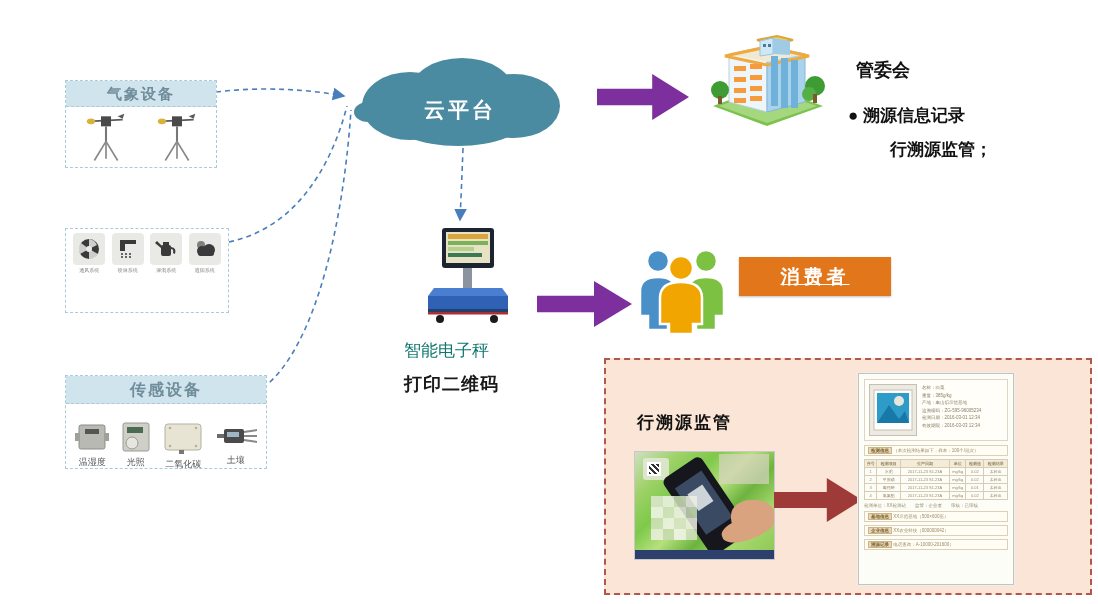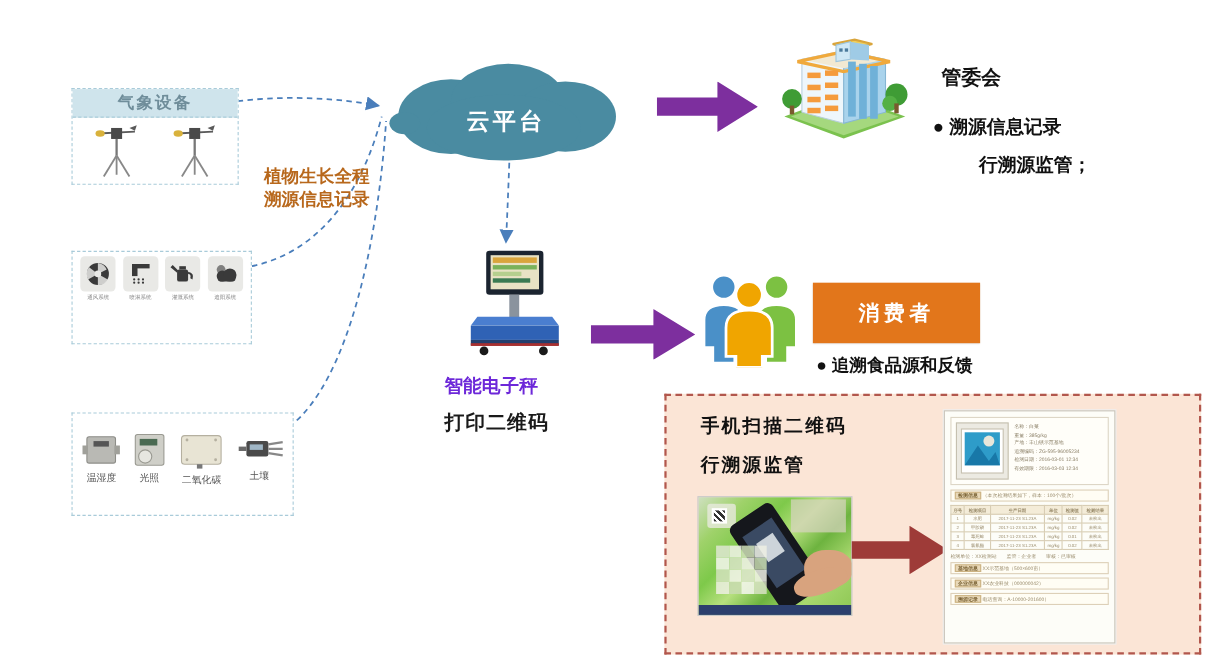--- a/index.html
+++ b/index.html
@@ -14,21 +14,21 @@
   .tile{display:flex;flex-direction:column;align-items:center;}
   .tile-sq{width:32px;height:32px;background:#e9e9e6;border-radius:4px;display:flex;align-items:center;justify-content:center;}
   .tile-lab{font-size:5px;color:#888;margin-top:2px;white-space:nowrap;}
   .sens-lab{font-size:9px;color:#555;margin-top:3px;white-space:nowrap;}
 
   
   .cloud-label{color:#fff;font-size:21px;font-weight:bold;letter-spacing:3px;margin-top:12px;}
 
   
   .trace-note{color:#b8681c;font-weight:bold;font-size:16px;line-height:21px;}
-  .scale-name{color:#6d28d9;font-weight:bold;font-size:17px;}
+  .scale-name{color:#0f766e;font-weight:normal;font-size:17px;}
   .scale-action{color:#1a1a1a;font-weight:bold;font-size:18px;letter-spacing:1px;}
   .committee-title{color:#111;font-weight:bold;font-size:18px;}
   .bullet-line{color:#111;font-weight:bold;font-size:17px;}
   .consumer-box{background:#e2761b;color:#fff;font-weight:bold;font-size:19px;
                 display:flex;align-items:center;justify-content:center;letter-spacing:4px;
                 box-shadow:0 1px 2px rgba(0,0,0,.25);}
   
   .block-arrow{clip-path:polygon(0 32%,60% 32%,60% 0,100% 50%,60% 100%,60% 68%,0 68%);}
 
   
@@ -152,20 +152,21 @@
               <circle cx="16" cy="13" r="6" fill="#3a3a3a"></circle>
           <rect x="5" y="14" width="16" height="5" rx="2.5" fill="#3a3a3a"></rect>
             </svg>
           </div>
         <div class="tile-lab">遮阳系统</div>
       </div>
     </div>
   </div>
 
   <div class="abs dev-box" style="left:65px;top:375px;width:200px;height:92px;">
+    <div class="dev-head" style="height:27px;line-height:27px;font-size:16px;">传感设备</div>
     <div class="dev-body" style="padding-top:17px;">
       <div class="tile">
         <svg width="36" height="32" viewBox="0 0 36 32">
           <rect x="5" y="4" width="26" height="24" rx="2" fill="#b9b9b4" stroke="#8d8d88"></rect>
           <rect x="1" y="12" width="5" height="8" fill="#a0a09a"></rect>
             <rect x="30" y="12" width="5" height="8" fill="#a0a09a"></rect>
           <rect x="11" y="8" width="14" height="5" fill="#555"></rect>
           </svg>
         <div class="sens-lab">温湿度</div>
       </div>
@@ -195,24 +196,20 @@
           <rect x="3" y="13" width="7" height="4" fill="#6a6a6a"></rect>
           <line x1="30" y1="11" x2="43" y2="9" stroke="#888" stroke-width="2"></line>
           <line x1="30" y1="15" x2="43" y2="15" stroke="#888" stroke-width="2"></line>
           <line x1="30" y1="19" x2="43" y2="21" stroke="#888" stroke-width="2"></line>
           </svg>
         <div class="sens-lab">土壤</div>
       </div>
     </div>
   </div>
 
-  <div class="abs trace-note" style="left:240px;top:150px;">
-    <div>植物生长全程</div>
-    <div>溯源信息记录</div>
-  </div>
 
   <div class="abs" style="left:350px;top:48px;width:220px;height:104px;">
     <svg width="220" height="104" viewBox="0 0 220 104">
       <g fill="#4a8ba1">
         <ellipse cx="60" cy="58" rx="48" ry="34"></ellipse>
         <ellipse cx="112" cy="44" rx="52" ry="34"></ellipse>
         <ellipse cx="164" cy="58" rx="46" ry="32"></ellipse>
         <ellipse cx="108" cy="68" rx="70" ry="30"></ellipse>
         <ellipse cx="18" cy="64" rx="14" ry="10"></ellipse>
       </g>
@@ -293,30 +290,25 @@
         <circle cx="28" cy="15" r="11" fill="#4a90c8"></circle>
         <path d="M10,70 v-25 q0,-14 18,-14 q18,0 18,14 v25 h-8 v14 h-20 v-14 z" fill="#4a90c8"></path>
         <circle cx="76" cy="15" r="11" fill="#7cc142"></circle>
         <path d="M58,70 v-25 q0,-14 18,-14 q18,0 18,14 v25 h-8 v14 h-20 v-14 z" fill="#7cc142"></path>
         <circle cx="51" cy="22" r="12" fill="#f0a500"></circle>
         <path d="M30,78 v-26 q0,-16 21,-16 q21,0 21,16 v26 h-9 v10 h-24 v-10 z" fill="#f0a500"></path>
       </g>
     </svg>
   </div>
 
-  <div class="abs consumer-box" style="left:739px;top:257px;width:152px;height:55px;">
+  <div class="abs consumer-box" style="left:739px;top:257px;width:152px;height:39px;text-decoration:underline;">
     <span>消费者</span>
   </div>
-  <div class="abs bullet-line" style="left:742px;top:322px;font-size:16px;">
-    <span>●</span>
-    <span>追溯食品源和反馈</span>
-  </div>
 
   <div class="abs scan-panel" style="left:604px;top:358px;width:484px;height:233px;">
-    <div class="abs scan-line" style="left:31px;top:16px;">手机扫描二维码</div>
     <div class="abs scan-line" style="left:31px;top:51px;">行溯源监管</div>
 
     <div class="abs photo" style="left:28px;top:91px;width:139px;height:107px;">
       <div class="abs" style="left:8px;top:6px;width:26px;height:22px;background:#e9eadf;opacity:.8;border-radius:3px;"></div>
       <div class="abs" style="left:12px;top:10px;width:14px;height:14px;background:#fff;"></div>
       <div class="abs" style="left:14px;top:12px;width:10px;height:10px;background:repeating-linear-gradient(45deg,#333 0 2px,#fff 2px 4px);"></div>
       <div class="abs" style="left:84px;top:2px;width:50px;height:30px;background:#d9d4c2;opacity:.7;"></div>
       <div class="phone" style="left:48px;top:8px;">
         <div class="phone-screen"></div>
         <div class="phone-qr"></div>

